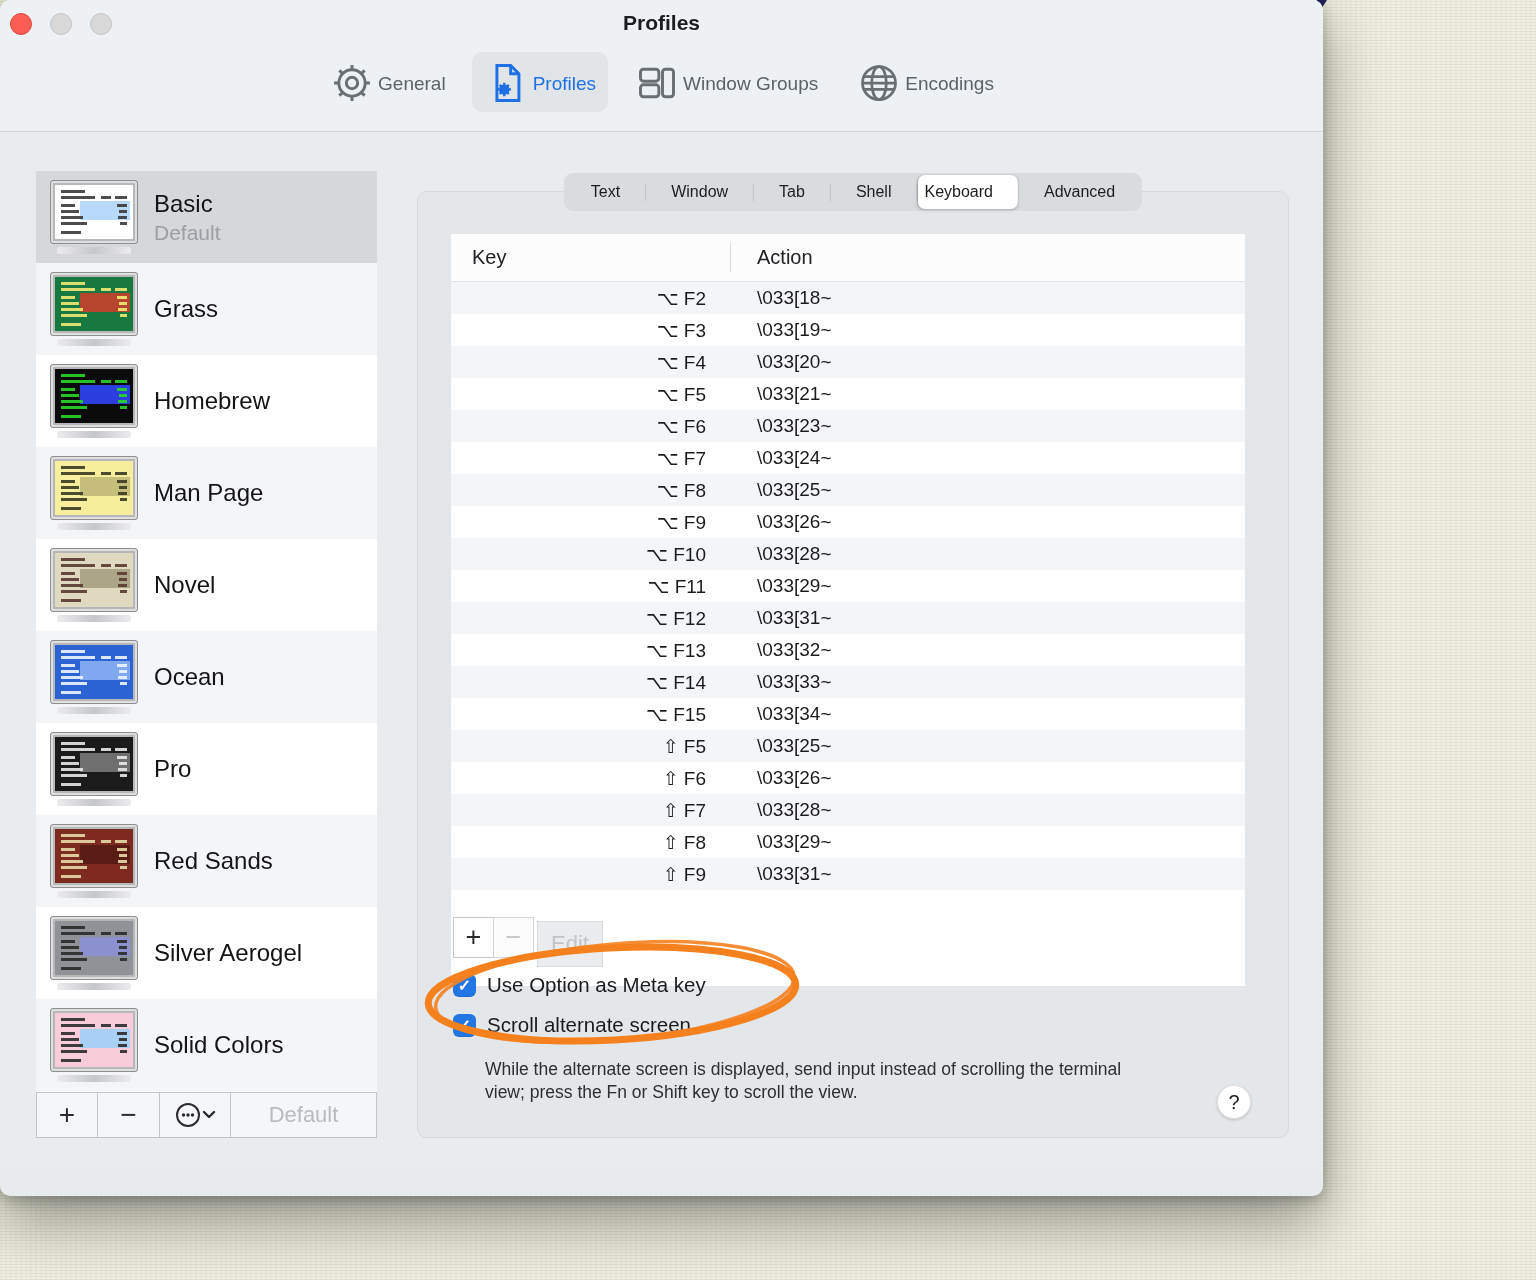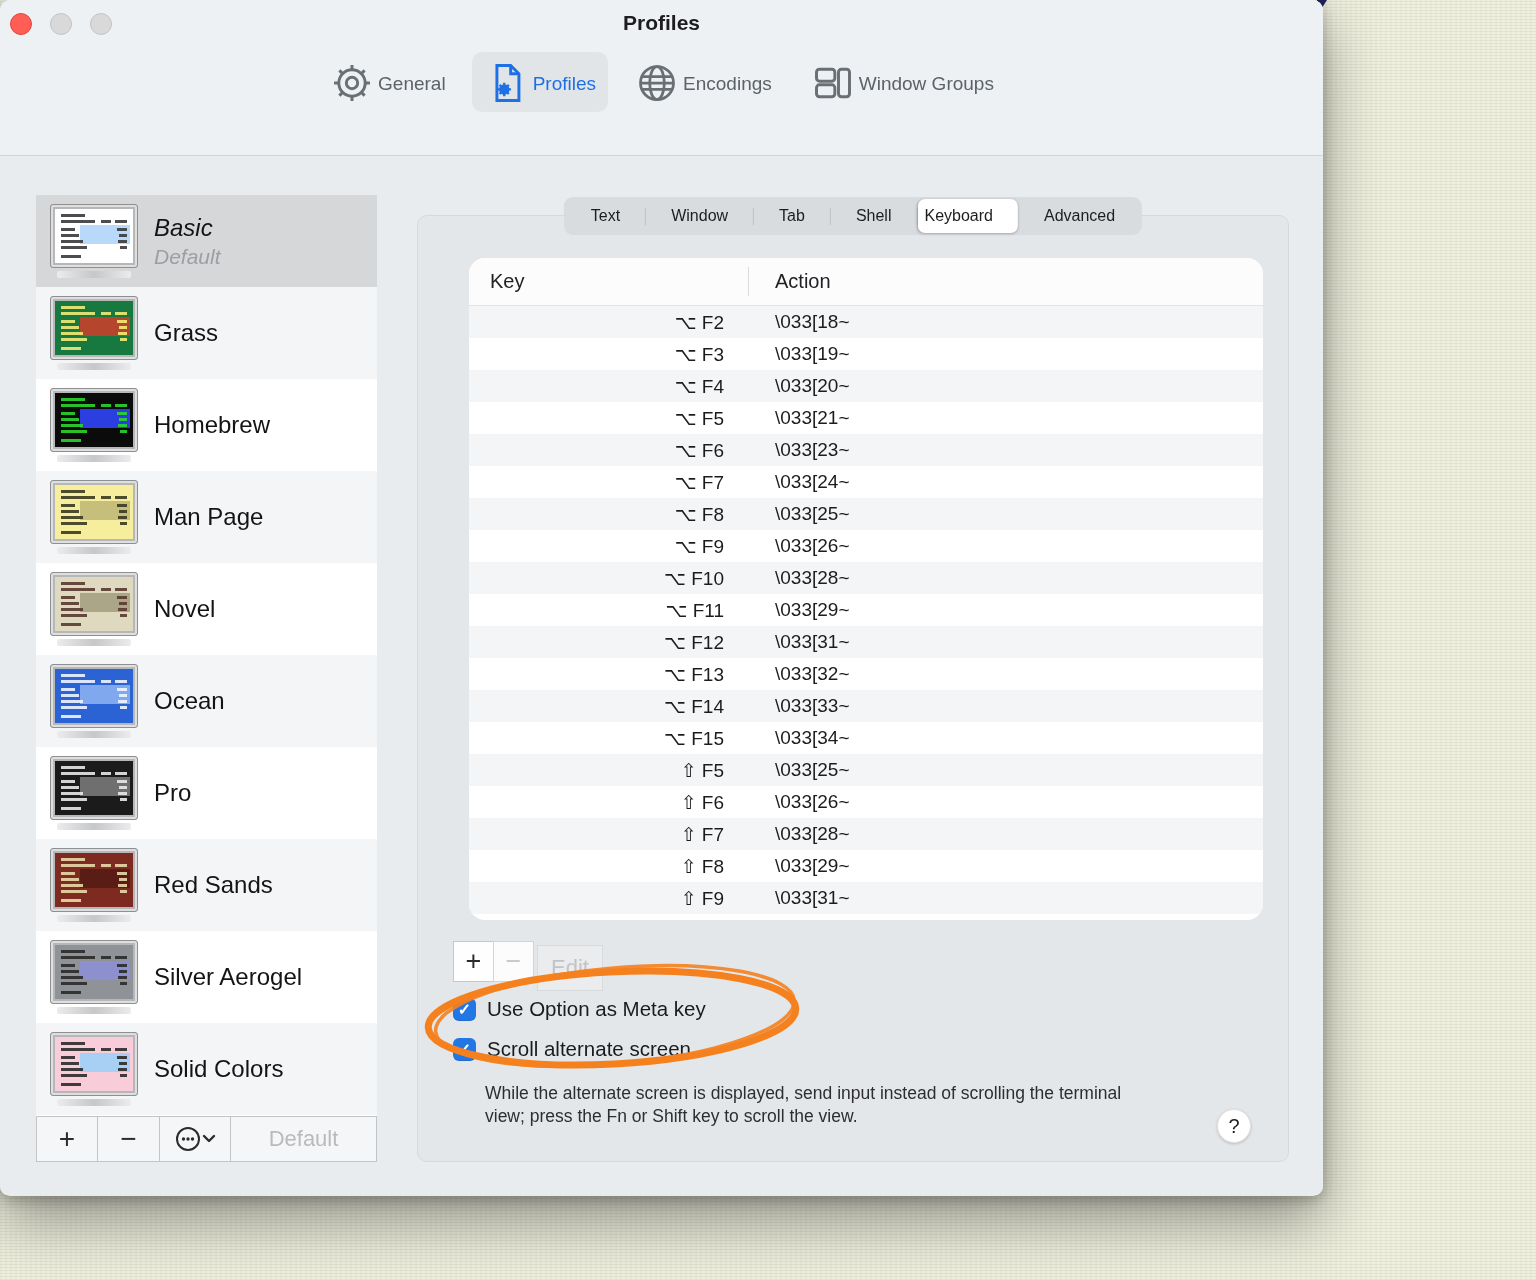--- a/index.html
+++ b/index.html
@@ -13,42 +13,42 @@
     position:relative; overflow:hidden;
   }
   .artifact{position:absolute;left:1317px;top:0;width:10px;height:7px;background:#23235e;clip-path:polygon(0 0,100% 0,55% 100%,0 70%);}
 
   .window{
     position:absolute; left:0; top:0; width:1323px; height:1196px;
     border-radius:10px; overflow:hidden; background:#e8ebee;
     box-shadow:0 25px 60px rgba(0,0,0,.38), 0 4px 14px rgba(0,0,0,.25);
   }
   
-  .titlebar{position:relative; height:156px; background:#eef1f4; border-bottom:1px solid #d2d4d6;}
+  .titlebar{position:relative; height:132px; background:#eef1f4; border-bottom:1px solid #d2d4d6;}
   .traffic{position:absolute; left:10px; top:13px; display:flex; gap:18px;}
   .tl{width:22px; height:22px; border-radius:50%;}
   .tl.red{background:#ff5e56; border:1px solid #e0443e;}
   .tl.dim{background:#d9d9d9; border:1px solid #c3c3c3;}
   .wtitle{padding-top:11px; text-align:center; font-size:21px; font-weight:700; color:#1d1d1f;}
   .toolbar{position:absolute; top:52px; left:0; right:0; display:flex; justify-content:center; align-items:flex-start; gap:14px;}
   .tbitem{display:flex; flex-direction:row; align-items:center; gap:3px; padding:8px 12px 6px; border-radius:10px; color:#6a6f74;}
   .tbitem .tlabel{font-size:19px; line-height:1; white-space:nowrap; color:#5d6océ267;}
   .tbitem .tlabel{color:#5d6267;}
   .tbitem.selected{background:#e2e5e8;}
   .tbitem.selected .tlabel{color:#1f6fe5;}
   .tbicon{width:46px; height:46px; display:flex; align-items:center; justify-content:center;}
 
   
   .content{position:relative; height:1039px; background:#e9ecef;}
 
   
   .plist{position:absolute; left:36px; top:39px; width:341px; height:921px; background:#fff; overflow:hidden;}
   .pitem{height:92px; display:flex; align-items:center; padding-left:14px; gap:16px;}
   .pitem:nth-child(even){background:#f4f5f6;}
-  .pitem:first-child{background:#d5d7d9;font-style:italic;}
+  .pitem:first-child{background:#d5d7d9;}
   .ptext .pname{font-size:24px; color:#141416;}
   .ptext .psub{font-size:21px; color:#9b9fa4; margin-top:3px;}
   .ptext .psub:empty{display:none;}
   .thumbcol{display:flex; flex-direction:column; align-items:center;}
   .thumbframe{background:#b6b7b9; border:1px solid #8e8f91; border-radius:3px; padding:4px; box-shadow:inset 0 0 0 2px #dfdfe0;}
   .thumb{position:relative; width:78px; height:54px; background:var(--tbg); overflow:hidden;}
   .thumb .hl{position:absolute; left:32%; top:29%; right:4%; height:36%; background:var(--thl); z-index:0;}
   .thumb i{position:absolute; height:3px; background:var(--tfg); opacity:.9; z-index:1;}
   .thumb .t1{top:5px; left:6px; width:24px;}
   .thumb .t2{top:11px; left:6px; width:34px;}
@@ -73,21 +73,21 @@
   .sfcell.defp{flex:1; border-right:none; font-size:22px; color:#b8bbbe;}
 
   
   .groupbox{position:absolute; left:417px; top:59px; width:872px; height:947px; background:#e4e7ea; border:1px solid #d6d9db; border-radius:10px;}
   .tabsbar{position:absolute; top:-19px; left:50%; transform:translateX(-50%); display:flex; align-items:center; background:#d9dcdf; border-radius:9px; padding:2px; height:38px;}
   .seg{padding:0 25px; font-size:16px; line-height:34px; color:#1d1d1f; border-radius:7px; white-space:nowrap;}
   .seg.selected{background:#ffffff; box-shadow:0 1px 3px rgba(0,0,0,.22), 0 0 1px rgba(0,0,0,.12);padding-left:7px;}
   .segsep{width:1px; height:17px; background:#bfc2c5;}
   .segsep.hidden{visibility:hidden;}
 
-  .ktable{position:absolute; left:51px; top:42px; width:794px; height:662px; background:#fff; overflow:hidden;border-radius:16px;}
+  .ktable{position:absolute; left:33px; top:42px; width:794px; height:752px; background:#fff; overflow:hidden;}
   .khead{display:flex; align-items:center; height:48px; background:#fcfcfd; border-bottom:1px solid #e2e3e4; position:relative;}
   .khead .hkey{width:279px; padding-left:21px; font-size:20px; color:#222226;}
   .khead .hsep{position:absolute; left:279px; top:9px; bottom:9px; width:1px; background:#dadbdc;}
   .khead .haction{padding-left:27px; font-size:20px; color:#222226;}
   .krow{display:flex; align-items:center; height:32px; font-size:19px; color:#1c1c1e;}
   .krow:nth-child(even){background:#f4f5f6;}
   .krow .ckey{width:279px; text-align:right; padding-right:24px;}
   .krow .caction{padding-left:27px;}
 
   .btn{position:absolute; display:flex; align-items:center; justify-content:center;}
@@ -140,37 +140,37 @@
             <g stroke-width="1.3">
               <circle cx="10.5" cy="15.5" r="2.2" fill="#1f6fe5"></circle>
               <path d="M10.5 11.8v1.2M10.5 18v1.2M6.8 15.5h1.2M13 15.5h1.2M8 13l.9.9M12.1 17.1l.9.9M13 13l-.9.9M8.9 17.1l-.9.9"></path>
             </g>
           </svg>
         </span>
         <span class="tlabel">Profiles</span>
       </div>
       <div class="tbitem">
         <span class="tbicon">
+          <svg width="44" height="44" viewBox="0 0 24 24" fill="none" stroke="#6a6f74" stroke-width="1.6">
+            <rect x="3" y="4.5" width="10" height="6.5" rx="1.6"></rect>
+            <rect x="3" y="13" width="10" height="6.5" rx="1.6"></rect>
+            <rect x="15" y="4.5" width="6" height="15" rx="1.6"></rect>
+          </svg>
+        </span>
+        <span class="tlabel">Window Groups</span>
+      </div>
+      <div class="tbitem">
+        <span class="tbicon">
           <svg width="44" height="44" viewBox="0 0 24 24" fill="none" stroke="#6a6f74" stroke-width="1.5">
             <circle cx="12" cy="12" r="9"></circle>
             <ellipse cx="12" cy="12" rx="4" ry="9"></ellipse>
             <path d="M3.5 8.5h17M3 12h18M3.5 15.5h17"></path>
           </svg>
         </span>
         <span class="tlabel">Encodings</span>
-      </div>
-      <div class="tbitem">
-        <span class="tbicon">
-          <svg width="44" height="44" viewBox="0 0 24 24" fill="none" stroke="#6a6f74" stroke-width="1.6">
-            <rect x="3" y="4.5" width="10" height="6.5" rx="1.6"></rect>
-            <rect x="3" y="13" width="10" height="6.5" rx="1.6"></rect>
-            <rect x="15" y="4.5" width="6" height="15" rx="1.6"></rect>
-          </svg>
-        </span>
-        <span class="tlabel">Window Groups</span>
       </div>
     </div>
   </div>
 
   <div class="content">
 
     <div class="plist">
 
         <div class="pitem">
           <div class="thumbcol">

